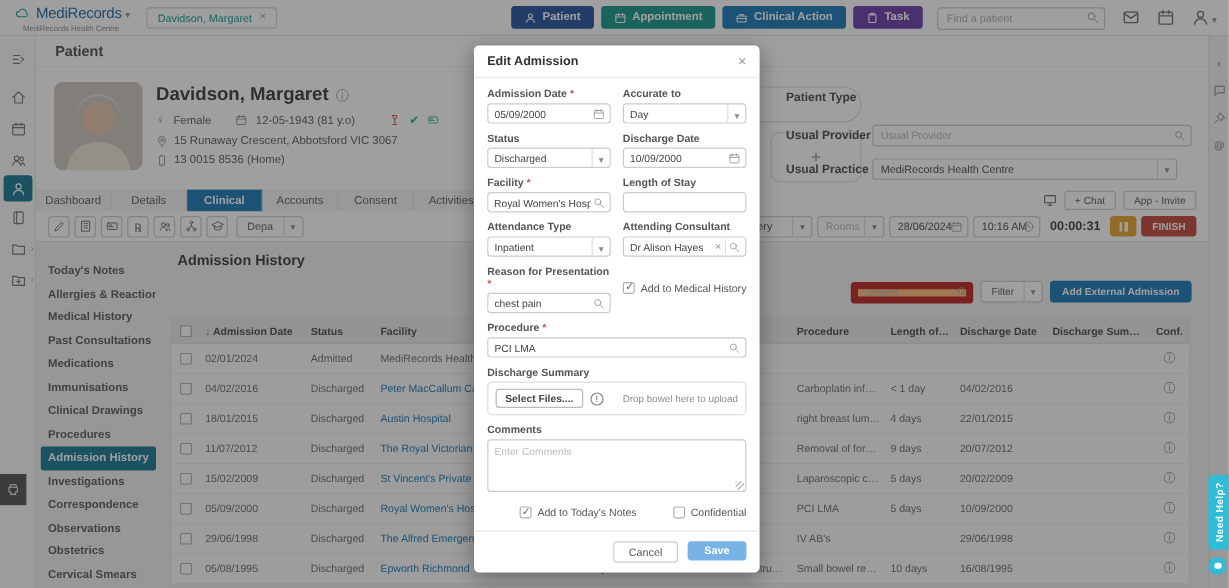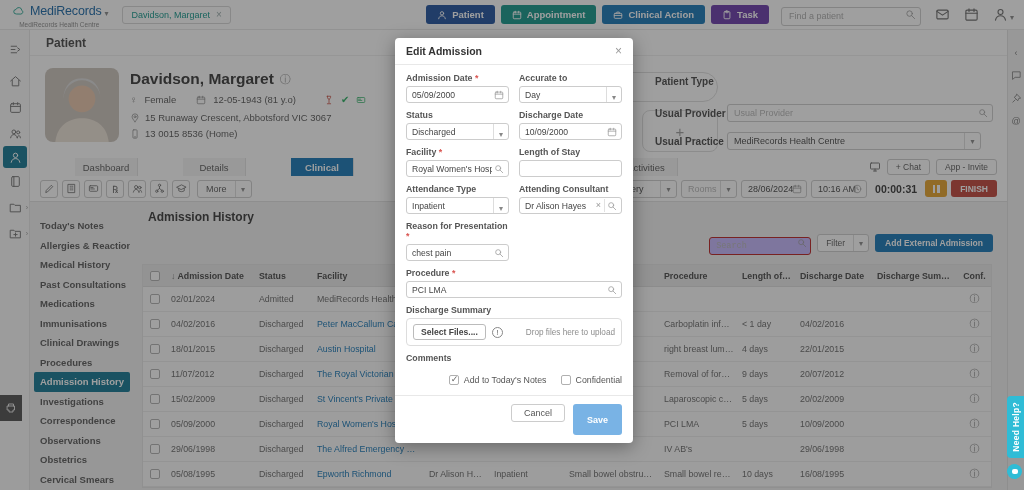--- a/index.html
+++ b/index.html
@@ -62,21 +62,21 @@
   .p-frag-plus { position:absolute; left:612px; top:54px; width:76px; height:42px; border:1px solid #ddd; border-radius:8px; background:#fff; display:flex; align-items:center; justify-content:center; color:#999; font-size:15px; }
   .p-field { position:absolute; display:flex; align-items:center; }
   .p-field .lbl { width:72px; font-size:10px; font-weight:bold; color:#444; }
   .ctrl { position:relative; height:18px; border:1px solid #ccc; border-radius:3px; background:#fff; font-size:9px; color:#444; display:flex; align-items:center; padding:0 6px; }
   .ctrl .chev-box { position:absolute; right:0; top:0; bottom:0; width:16px; border-left:1px solid #ddd; display:flex; align-items:center; justify-content:center; }
   .ctrl.ph { color:#b5b5b5; }
   .ctrl .ic { position:absolute; right:4px; width:10px; height:10px; color:#999; }
 
   
   .tabs-row { height:18px; display:flex; align-items:stretch; background:#fff; position:relative; }
-  .tab { width:63px; display:flex; align-items:center; justify-content:center; font-size:9.5px; color:#555; background:#f4f4f4; border-right:1px solid #e2e2e2; cursor:pointer;margin-left:45px; }
+  .tab { width:63px; display:flex; align-items:center; justify-content:center; font-size:9.5px; color:#555; background:#f4f4f4; border-right:1px solid #e2e2e2; cursor:pointer; }
   .tab.active { background:#1173b4; color:#fff; font-weight:bold; }
   .tabs-right { margin-left:auto; display:flex; align-items:center; gap:6px; padding-right:10px; }
   .mini-btn { height:16px; border:1px solid #ccc; border-radius:3px; background:#fff; font-size:8.5px; color:#555; display:flex; align-items:center; padding:0 8px; gap:3px; cursor:pointer; }
   .tabs-right .ic { width:12px; height:12px; color:#666; }
 
   
   .tool-row { height:26px; background:#fff; border-bottom:1px solid #e0e0e0; display:flex; align-items:center; padding:0 10px; gap:4px; }
   .tbtn { width:18px; height:18px; border:1px solid #ccc; border-radius:3px; background:#fff; display:flex; align-items:center; justify-content:center; color:#666; cursor:pointer; }
   .tbtn .ic { width:11px; height:11px; }
   .tbtn .rx { font-size:10px; color:#666; }
@@ -92,21 +92,21 @@
 
   
   .content { position:absolute; top:172px; left:0; right:0; bottom:0; background:#f1f1f1; display:flex; }
   .side-menu { width:100px; padding:14px 0 0 4px; flex:none; }
   .sm-item { height:19.5px; display:flex; align-items:center; padding:0 6px; font-size:9.5px; font-weight:bold; color:#555; border-radius:2px; cursor:pointer; white-space:nowrap; overflow:hidden; }
   .sm-item.active { background:#0e7490; color:#fff; }
   .panel { flex:1; position:relative; }
   .panel-h { position:absolute; left:18px; top:8px; font-size:12px; font-weight:bold; color:#333; }
   .panel-ctrls { position:absolute; right:14px; top:32px; display:flex; align-items:center; gap:6px; }
   .p-search { position:relative; width:102px; height:18px; }
-  .p-search input { width:100%; height:100%; border:1px solid #b91c1c; border-radius:3px; font-size:8.5px; padding:0 18px 0 6px; color:#444; background:#c4b5fd; font-family:Liberation Mono, monospace; }
+  .p-search input { width:100%; height:100%; border:6px solid #b91c1c; border-radius:3px; font-size:8.5px; padding:0 18px 0 6px; color:#444; background:#fdba74; font-family:Liberation Sans, sans-serif; }
   .p-search input::placeholder { color:#b5b5b5; }
   .p-search .ic { position:absolute; right:4px; top:3.5px; width:10px; height:10px; color:#999; }
   .filter-btn { height:18px; border:1px solid #ccc; border-radius:3px; background:#fff; display:flex; align-items:center; font-size:8.5px; color:#555; cursor:pointer; }
   .filter-btn .lbl { padding:0 8px; }
   .filter-btn .chev-box { border-left:1px solid #ddd; height:100%; width:15px; display:flex; align-items:center; justify-content:center; }
   .add-btn { height:18px; background:#1173b4; color:#fff; font-size:8.5px; font-weight:bold; border:none; border-radius:3px; padding:0 10px; cursor:pointer; }
 
   
   .table { position:absolute; left:12px; top:62px; width:850px; background:#fbfbfb; border:1px solid #e3e3e3; }
   .trow { display:flex; align-items:center; height:25px; border-bottom:1px solid #ececec; font-size:8.8px; color:#666; background:#fbfbfb; }
@@ -142,24 +142,24 @@
   .m-ctrl .chev-box { position:absolute; right:0; top:0; bottom:0; width:15px; border-left:1px solid #ddd; display:flex; align-items:center; justify-content:center; }
   .m-ctrl .clr { position:absolute; right:16px; top:1px; font-size:9px; color:#999; border-right:1px solid #e2e2e2; padding-right:3px; height:13px; line-height:13px; cursor:pointer; }
   .m-check { display:flex; align-items:center; gap:5px; font-size:8.8px; color:#555; }
   .upload { border:1px solid #ddd; border-radius:4px; padding:5px 6px; display:flex; align-items:center; gap:6px; }
   .sel-files { height:16px; border:1px solid #bbb; border-radius:3px; background:#fff; font-size:8.6px; font-weight:bold; color:#444; padding:0 7px; cursor:pointer; font-family:inherit; }
   .excl { width:11px; height:11px; border:1px solid #888; border-radius:50%; color:#666; font-size:8px; display:flex; align-items:center; justify-content:center; flex:none; }
   .drop-txt { margin-left:auto; font-size:8.2px; color:#8d8d8d; }
   .m-textarea { border:1px solid #ccc; border-radius:3px; height:44px; padding:4px 5px; font-size:8.6px; color:#444; position:relative; }
   .m-textarea .ph-txt { color:#bbb; }
   .m-textarea::after { content:""; position:absolute; right:1px; bottom:1px; width:7px; height:7px; background:repeating-linear-gradient(135deg,#bbb 0 1px,transparent 1px 3px); }
-  .m-checks { display:flex; justify-content:flex-end; gap:14px; padding:5px 0 6px; }
+  .m-checks { display:flex; justify-content:flex-end; gap:30px; padding:5px 0 6px; }
   .m-foot { border-top:1px solid #e8e8e8; padding:8px 11px; display:flex; justify-content:flex-end; gap:8px; }
   .btn-cancel { height:18px; border:1px solid #ccc; border-radius:3px; background:#fff; color:#555; font-size:9px; padding:0 12px; cursor:pointer; font-family:inherit; }
-  .btn-save { height:31px; border:none; border-radius:3px; background:#79b3e5; color:#fff; font-size:9px; font-weight:bold; padding:0 14px; cursor:pointer; font-family:inherit; }
+  .btn-save { height:16px; border:none; border-radius:3px; background:#79b3e5; color:#fff; font-size:9px; font-weight:bold; padding:0 14px; cursor:pointer; font-family:inherit; }
 
   
   .help-tab { position:absolute; right:0; top:396px; width:17px; height:62px; background:#2fbcd6; border-radius:4px 0 0 4px; z-index:55; color:#fff; display:flex; align-items:center; justify-content:center; cursor:pointer; }
   .help-tab span { writing-mode:vertical-rl; transform:rotate(180deg); font-size:8.5px; font-weight:bold; letter-spacing:.3px; }
   .help-bubble { position:absolute; right:2px; top:464px; width:15px; height:15px; border-radius:50%; background:#2fbcd6; z-index:55; display:flex; align-items:center; justify-content:center; cursor:pointer; }
   .help-bubble i { width:6px; height:5px; background:#fff; border-radius:2px; display:block; }
 </style>
 </head>
 <body>
 
@@ -536,21 +536,21 @@
           <svg class="ic">
             <use href="#s-tree"></use>
           </svg>
         </div>
       <div class="tbtn">
           <svg class="ic">
             <use href="#s-cap"></use>
           </svg>
         </div>
       <div class="more-btn">
-        <span class="lbl">More</span>
+        <span class="lbl">Depa</span>
         <span class="chev-box">
             <span class="chev"></span>
           </span>
       </div>
       <div class="enc">
         <div class="ctrl" style="width:72px">
           <span>Surgery</span>
           <span class="chev-box">
               <span class="chev"></span>
             </span>
@@ -908,44 +908,53 @@
           <div class="m-field">
             <span class="m-lbl">Attending Consultant</span>
             <div class="m-ctrl">
               <input value="Dr Alison Hayes" style="">
               <span class="clr">×</span>
               <svg class="ic ric">
                   <use href="#s-search"></use>
                 </svg>
             </div>
           </div>
+          <div class="m-field" style="padding-top:14px">
+            <label class="m-check">
+              <span class="cb checked"></span>
+              <span>Add to Medical History</span>
+            </label>
+          </div>
         </div>
       </div>
 
       <div class="m-field">
         <span class="m-lbl"><span>Procedure</span> <span class="req">*</span></span>
         <div class="m-ctrl">
           <input value="PCI LMA" style="">
           <svg class="ic ric">
               <use href="#s-search"></use>
             </svg>
         </div>
       </div>
 
       <div class="m-field">
         <span class="m-lbl">Discharge Summary</span>
         <div class="upload">
           <button class="sel-files">Select Files....</button>
           <span class="excl">!</span>
-          <span class="drop-txt">Drop files here to upload</span>
+          <span class="drop-txt">Drop bowel here to upload</span>
         </div>
       </div>
 
       <div class="m-field">
         <span class="m-lbl">Comments</span>
+        <div class="m-textarea">
+          <span class="ph-txt">Enter Comments</span>
+        </div>
       </div>
 
       <div class="m-checks">
         <label class="m-check">
           <span class="cb checked"></span>
           <span>Add to Today's Notes</span>
         </label>
         <label class="m-check">
           <span class="cb"></span>
           <span>Confidential</span>

